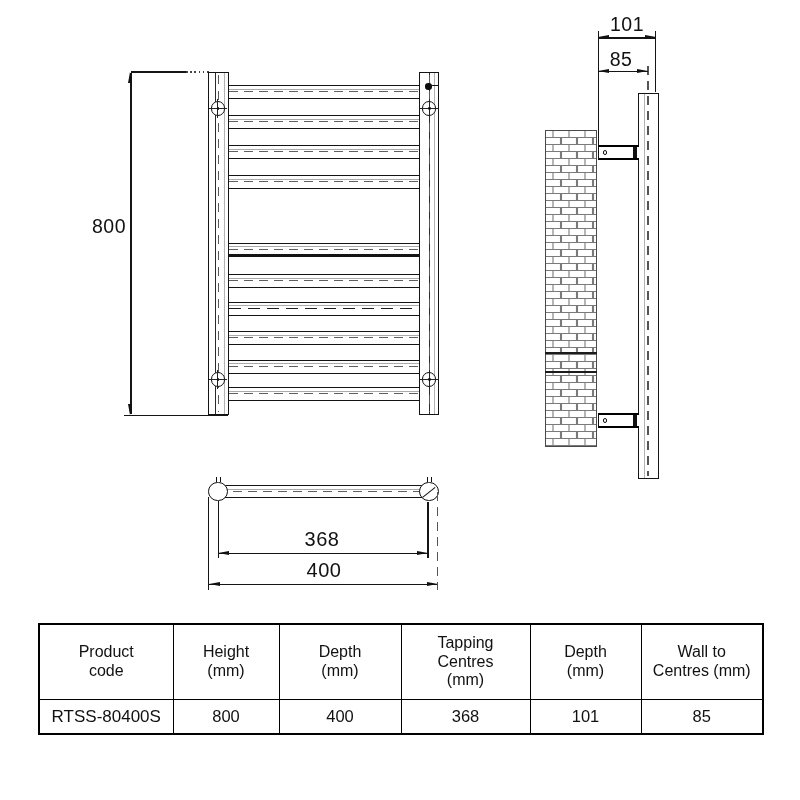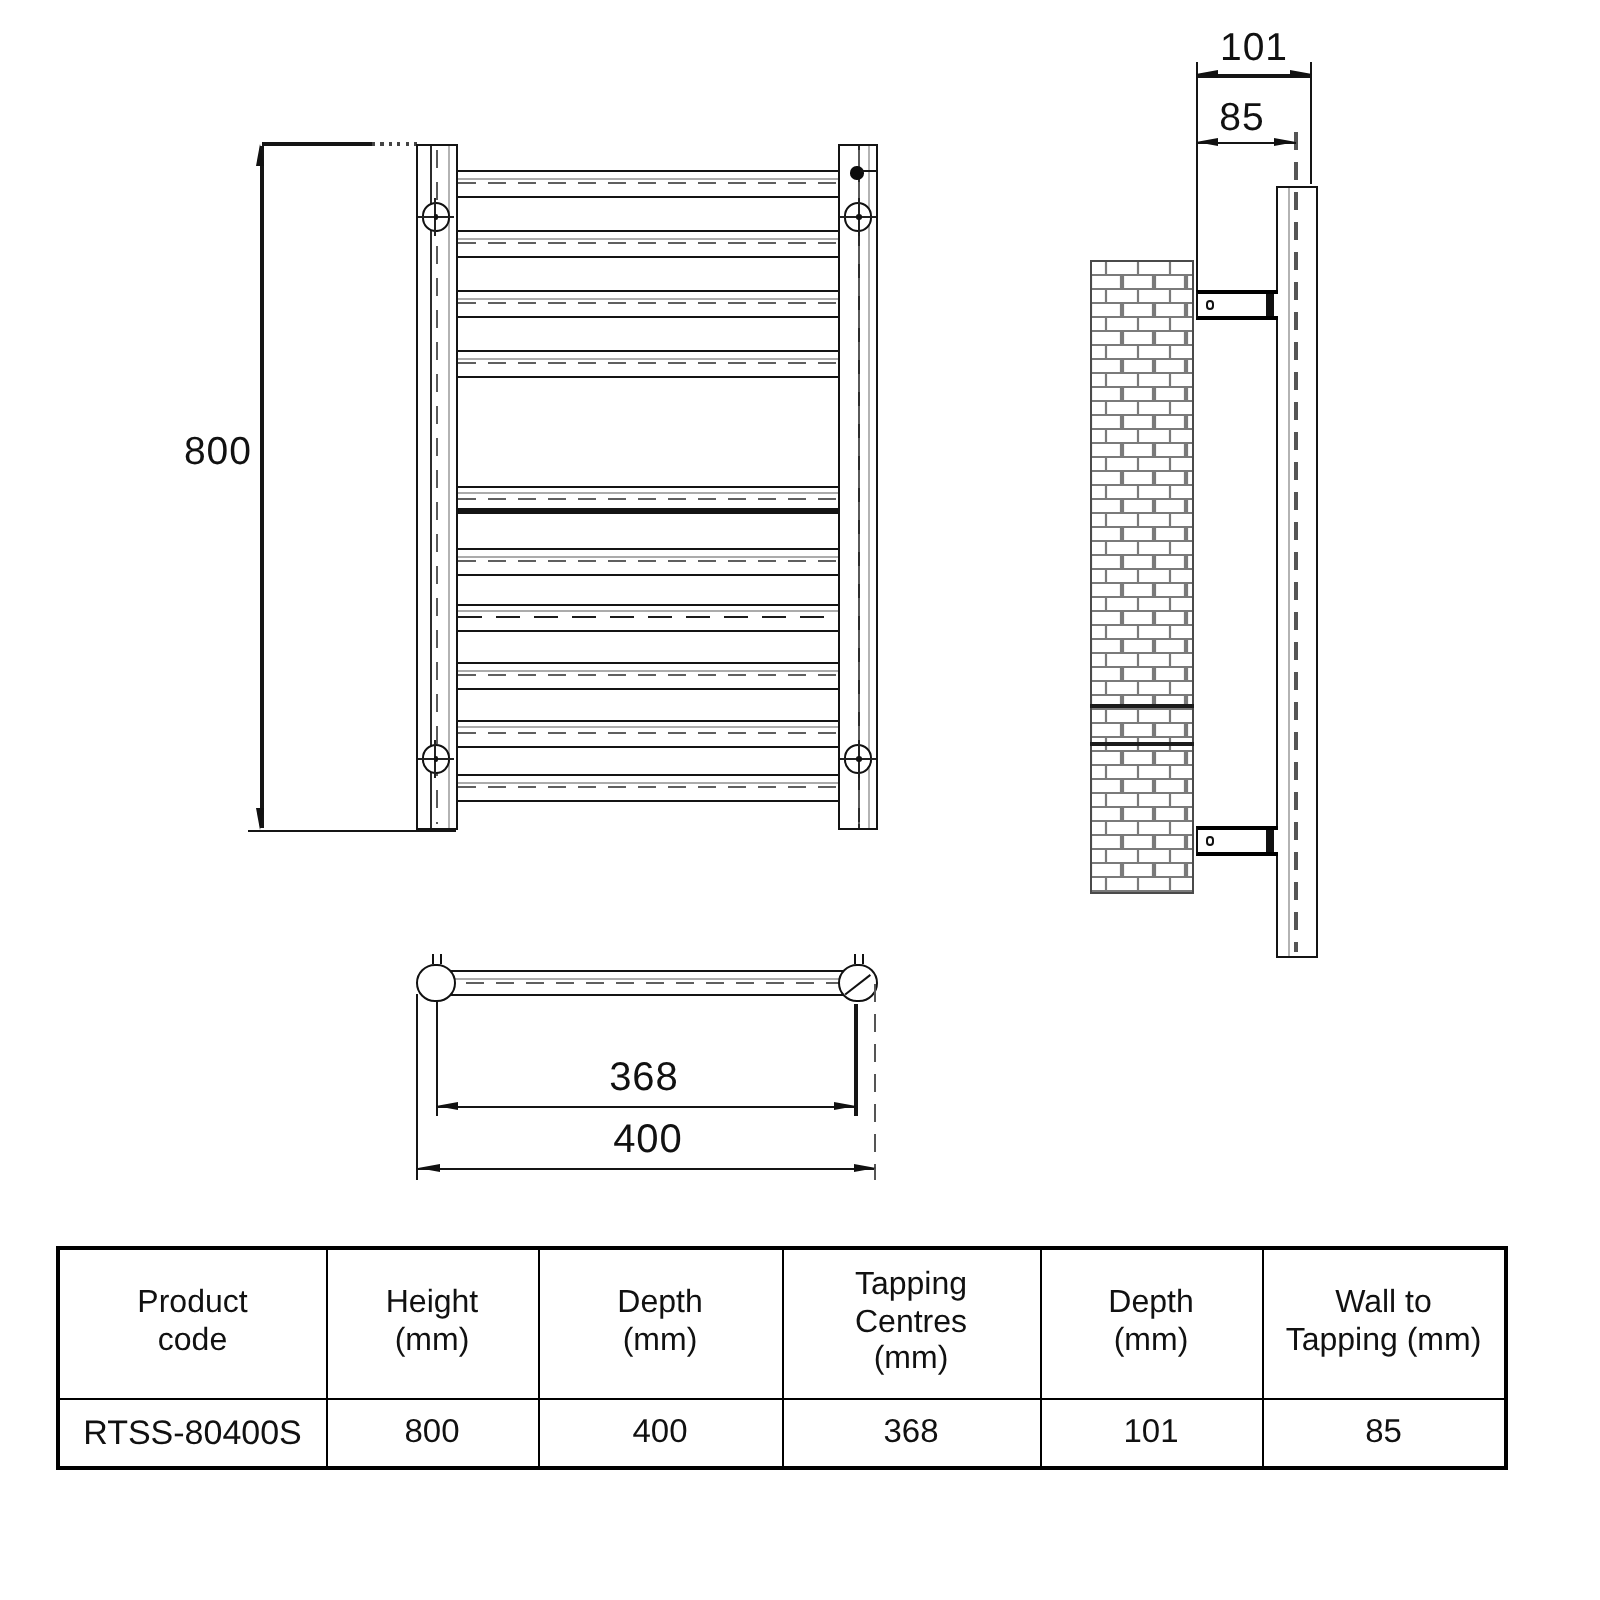--- a/index.html
+++ b/index.html
@@ -40,21 +40,21 @@
          transform:rotate(-38deg);transform-origin:center;}
   .stub{position:absolute;width:5.2px;height:5px;background:#fff;border-left:1.2px solid #111;
         border-right:1.2px solid #111;box-sizing:border-box;}
   .bracket{position:absolute;background:#fff;border-top:2.4px solid #000;border-bottom:2.4px solid #000;
            border-left:1.4px solid #111;box-sizing:border-box;}
   .bracket .plate{position:absolute;right:1.5px;top:0;bottom:0;width:4.5px;background:#111;}
   .bracket .bolt{position:absolute;left:4px;top:50%;width:4.6px;height:4.6px;margin-top:-2.3px;
            border:1.1px solid #111;border-radius:50%;box-sizing:border-box;}
   .ventdot{position:absolute;width:6.6px;height:6.6px;background:#0c0c0c;border-radius:50%;}
   .darkrow{position:absolute;background:#1c1c1c;height:2.2px;}
-  .spec-table{position:absolute;left:28px;top:623px;width:724px;border-collapse:collapse;
+  .spec-table{position:absolute;left:38px;top:623px;width:724px;border-collapse:collapse;
               table-layout:fixed;background:#fff;border:2.6px solid #000;}
   .spec-table th,.spec-table td{border:1.9px solid #000;text-align:center;vertical-align:middle;
               padding:0;font-family:"Liberation Sans",sans-serif;}
   .spec-table th{font-weight:normal;font-size:16px;line-height:1.17;white-space:pre-line;height:74px;}
   .spec-table td{font-size:16.5px;height:33px;white-space:nowrap;overflow:hidden;text-align:center;}
 </style>
 </head>
 <body>
 
 <div id="canvas">
@@ -236,21 +236,21 @@
       <th>Height
 (mm)</th>
       <th>Depth
 (mm)</th>
       <th>Tapping
 Centres
 (mm)</th>
       <th>Depth
 (mm)</th>
       <th>Wall to
-Tapping (mm)</th>
+Centres (mm)</th>
     </tr>
     <tr>
       <td style="font-size:17px;">RTSS-80400S</td>
       <td>800</td>
       <td>400</td>
       <td>368</td>
       <td>101</td>
       <td>85</td>
     </tr>
   </tbody>

